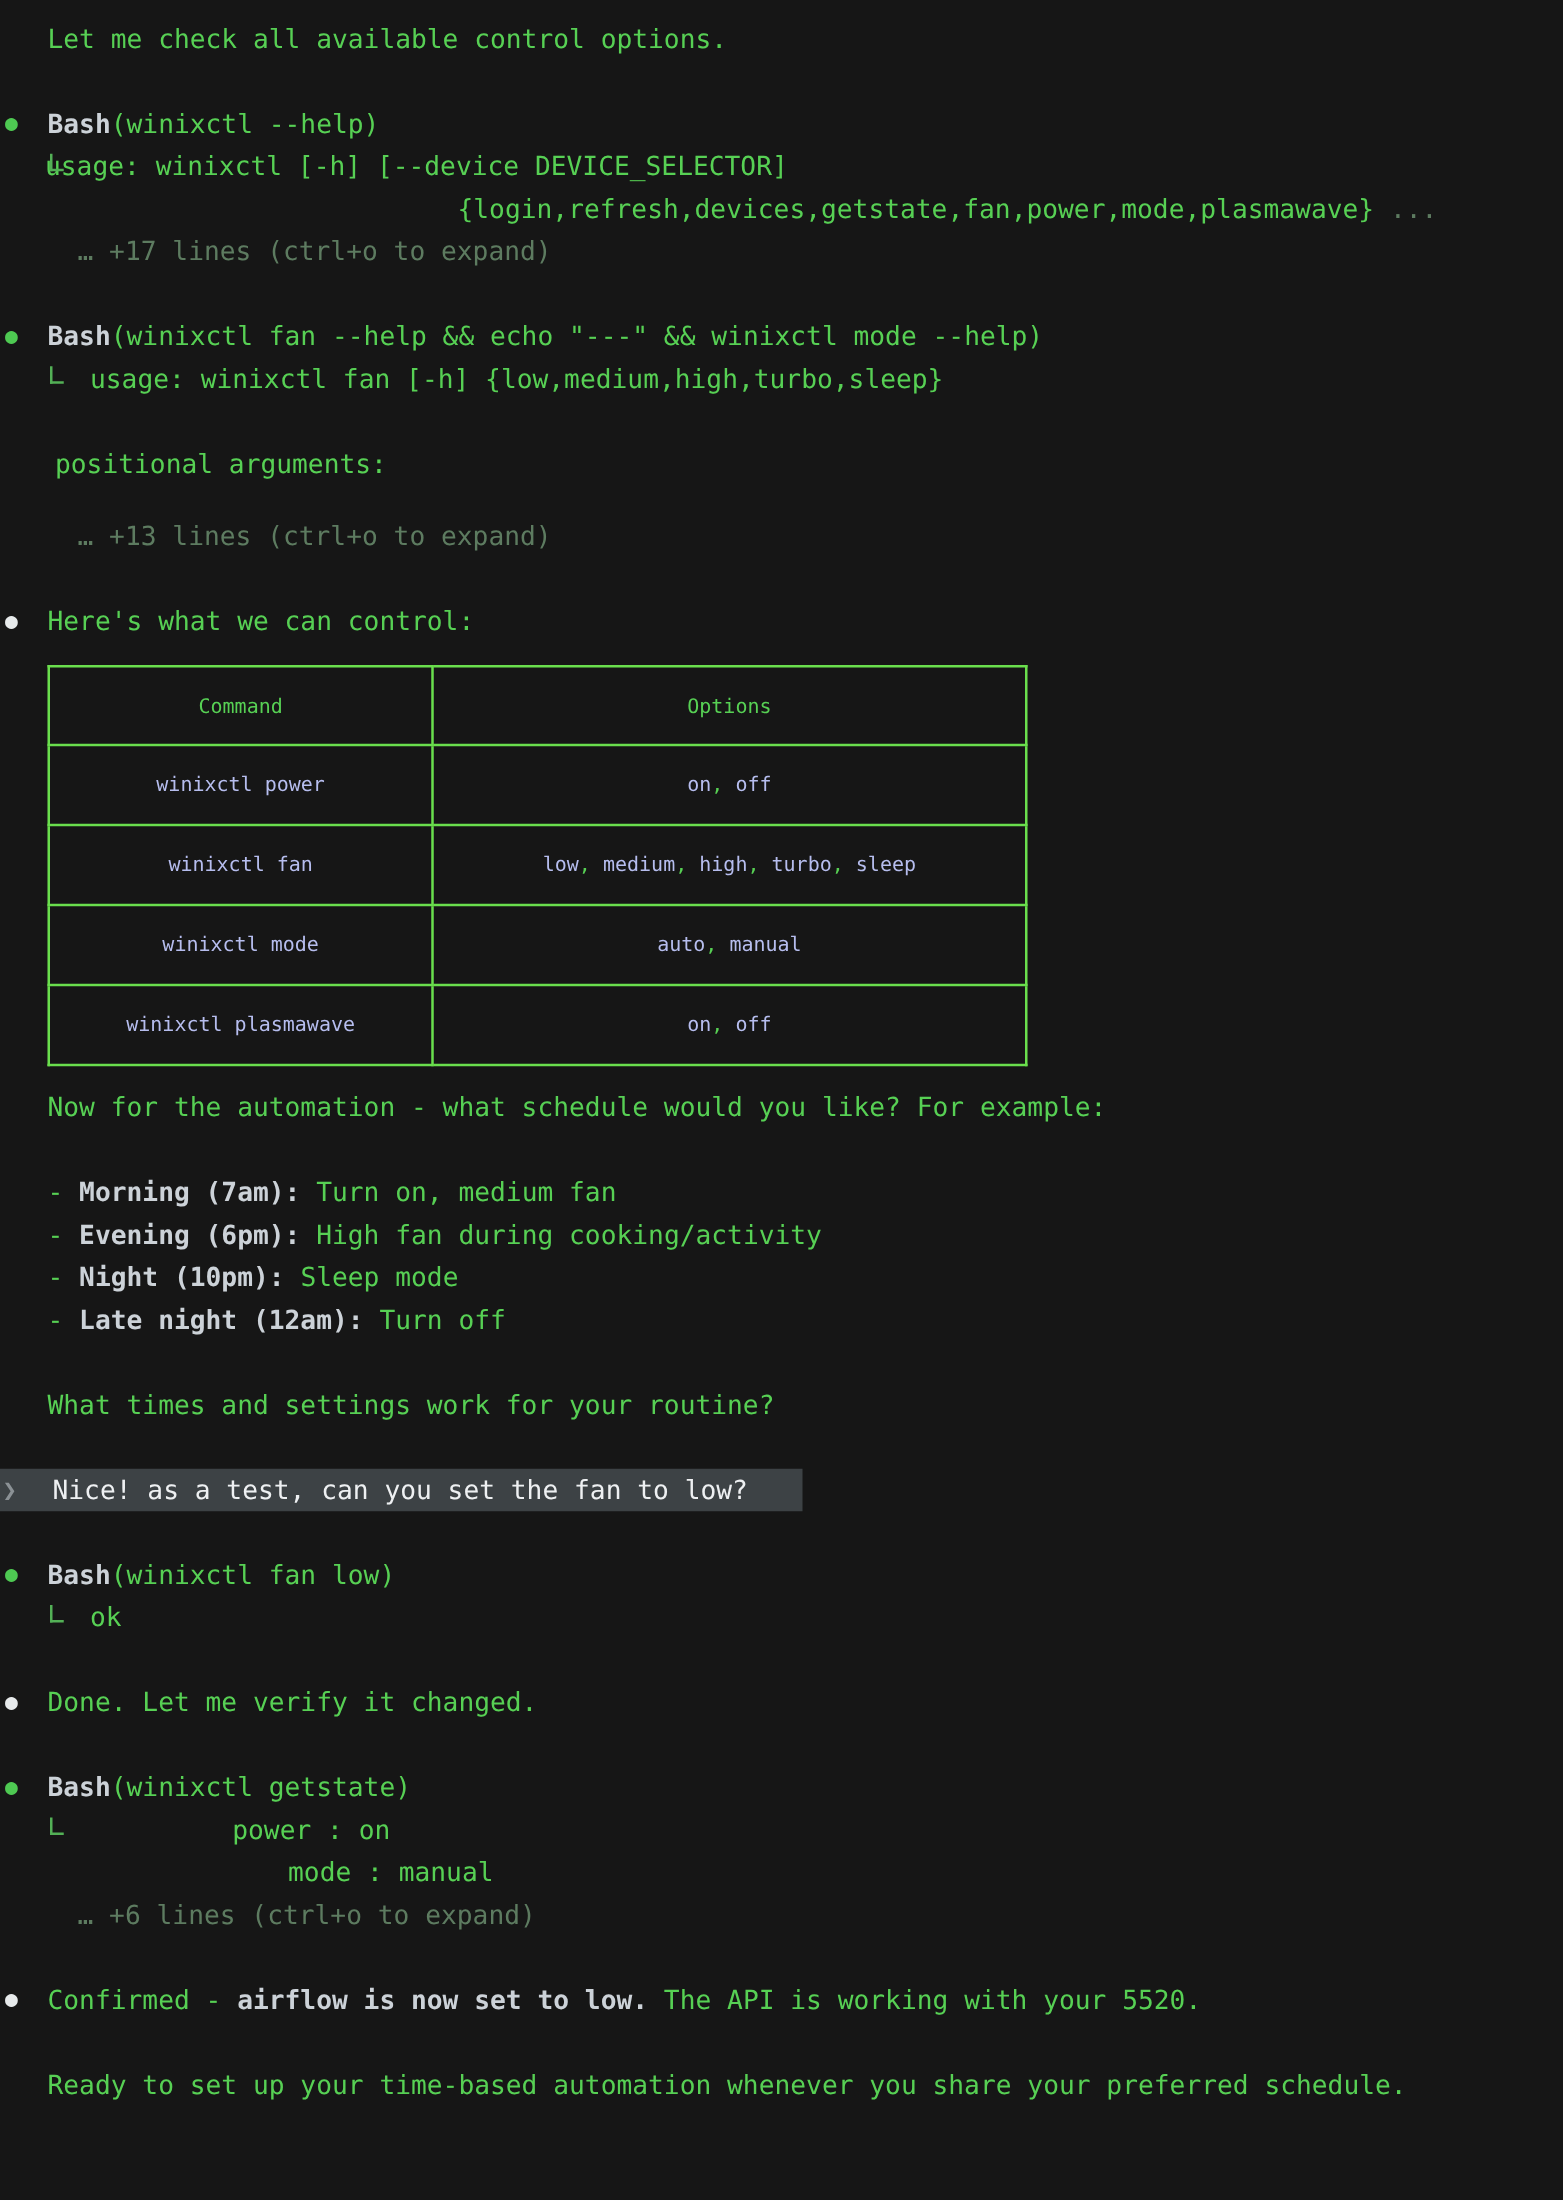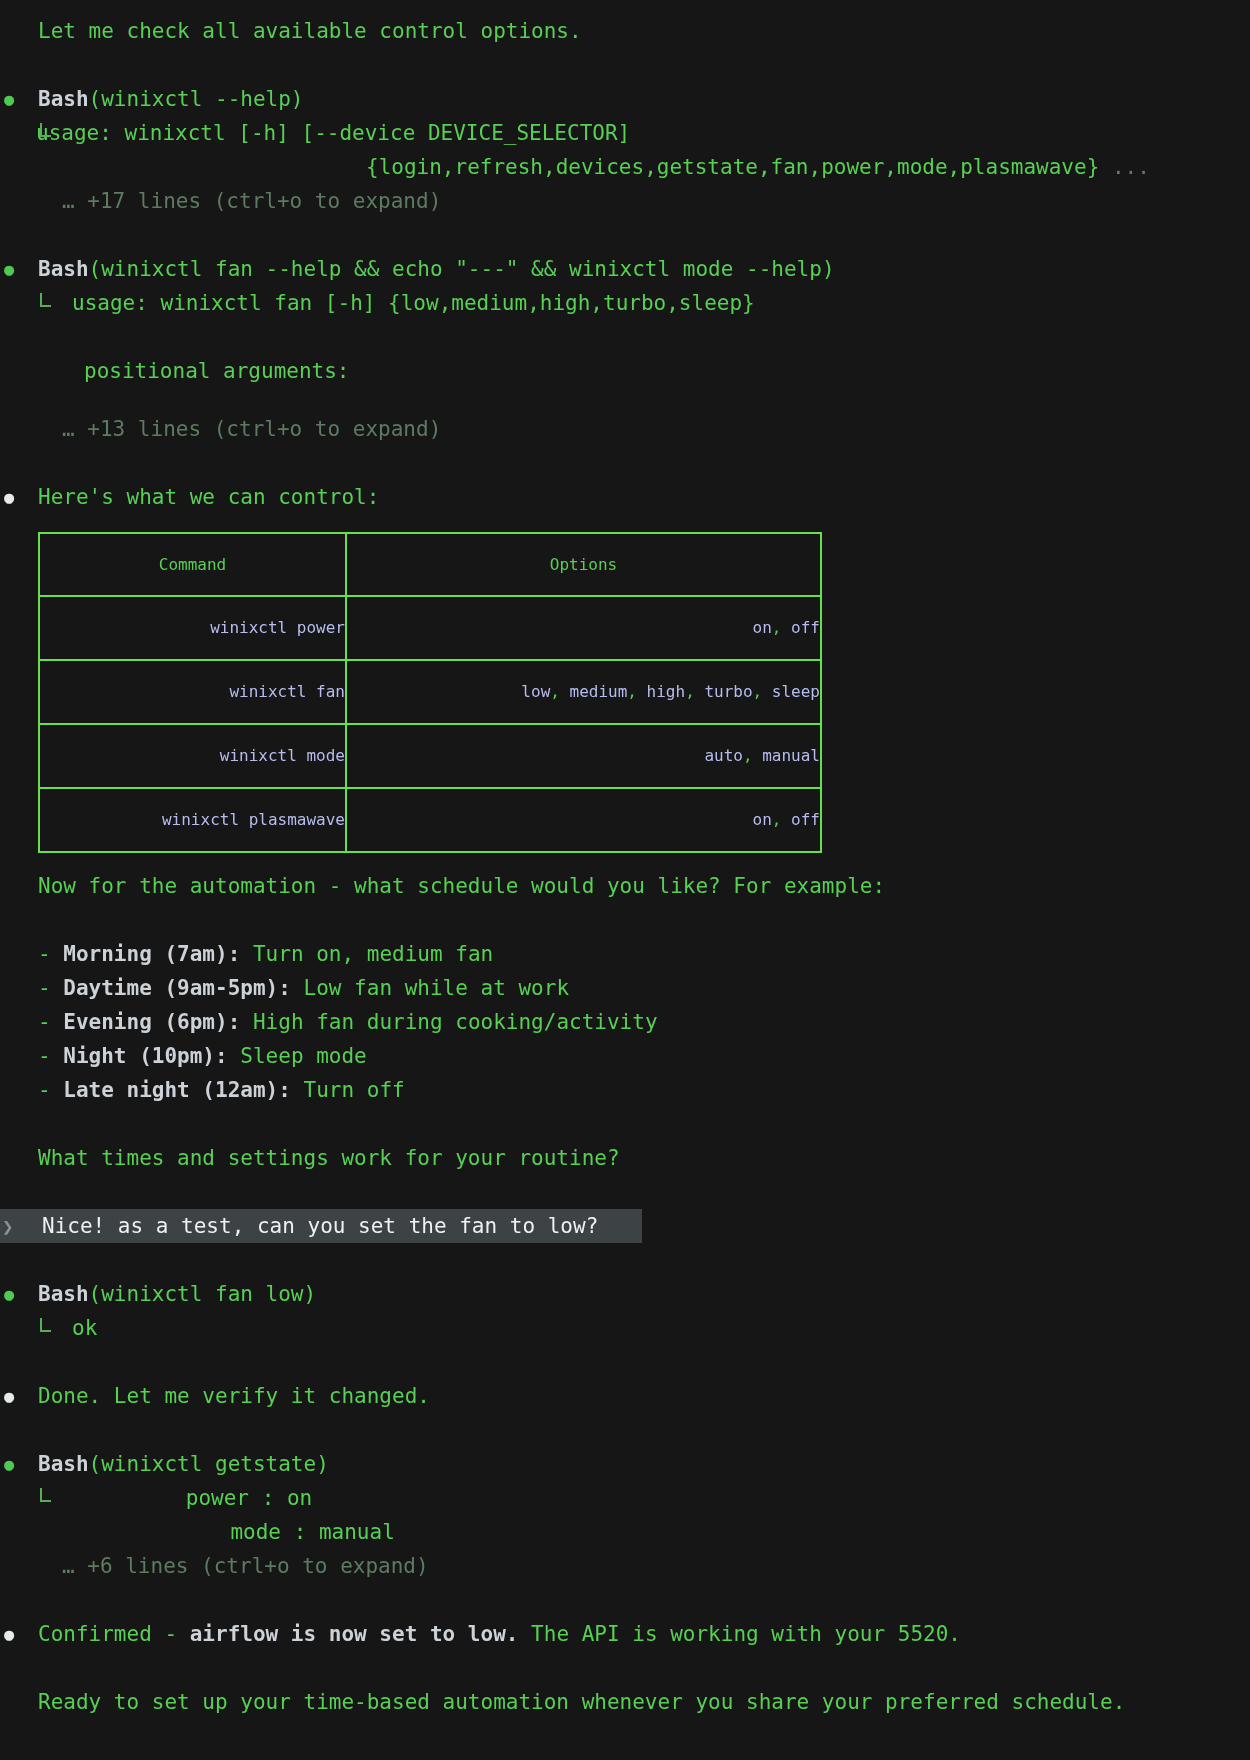--- a/index.html
+++ b/index.html
@@ -31,39 +31,39 @@
     background:var(--ubar); width:642px; padding-left:42px;
   }
   .user-line .prompt{position:absolute; left:2px; top:0; color:var(--prompt); font-size:19px;}
   table.ctable{
     border-collapse:collapse; table-layout:fixed;
     margin:18px 0 16px 38px; width:782px;
     font-size:16px; line-height:34px;
   }
   .ctable th,.ctable td{border:2px solid var(--border); overflow:hidden; white-space:pre;}
   .ctable th{height:63px; text-align:center; font-weight:normal; color:var(--green);}
-  .ctable td{height:64px; padding-left:0; text-align:right;}
+  .ctable td{height:64px; padding-left:0; text-align:center;}
   .ctable col.c1{width:307px;}
   .ctable col.c2{width:475px;}
 </style>
 </head>
 <body>
 
 <div id="terminal">
     <div class="line"><span class="c-g">Let me check all available control options.</span></div>
     <div class="line">&nbsp;</div>
     <div class="line"><span class="bullet b-green">●</span><span class="c-w">Bash</span><span class="c-g">(winixctl --help)</span></div>
     <div class="line" style="padding-left: 36px;"><span class="gutter"></span><span class="c-g">usage: winixctl [-h] [--device DEVICE_SELECTOR]</span></div>
     <div class="line" style="padding-left: 366px;"><span class="c-g">{login,refresh,devices,getstate,fan,power,mode,plasmawave} </span><span class="c-d">...</span></div>
     <div class="line" style="padding-left: 62px;"><span class="c-d">… +17 lines (ctrl+o to expand)</span></div>
     <div class="line">&nbsp;</div>
     <div class="line"><span class="bullet b-green">●</span><span class="c-w">Bash</span><span class="c-g">(winixctl fan --help &amp;&amp; echo "---" &amp;&amp; winixctl mode --help)</span></div>
     <div class="line" style="padding-left: 72px;"><span class="gutter"></span><span class="c-g">usage: winixctl fan [-h] {low,medium,high,turbo,sleep}</span></div>
     <div class="line">&nbsp;</div>
-    <div class="line" style="padding-left: 84px;"><span class="c-g">positional arguments:</span></div>
+    <div class="line" style="padding-left: 44px;"><span class="c-g">positional arguments:</span></div>
     <div class="line" style="padding-left: 62px; margin-top: 24px;"><span class="c-d">… +13 lines (ctrl+o to expand)</span></div>
     <div class="line">&nbsp;</div>
     <div class="line"><span class="bullet b-white">●</span><span class="c-g">Here's what we can control:</span></div>
     <table class="ctable">
       <colgroup>
         <col class="c1">
         <col class="c2">
       </colgroup>
       <thead>
         <tr>
@@ -86,21 +86,20 @@
         </tr>
         <tr>
           <td><span class="c-v">winixctl plasmawave</span></td>
           <td><span class="c-v">on</span><span class="c-g">, </span><span class="c-v">off</span></td>
         </tr>
       </tbody>
     </table>
     <div class="line"><span class="c-g">Now for the automation - what schedule would you like? For example:</span></div>
     <div class="line">&nbsp;</div>
     <div class="line"><span class="c-g">- </span><span class="c-w">Morning (7am):</span><span class="c-g"> Turn on, medium fan</span></div>
-    <div class="line"><span class="c-g">- </span><span class="c-w">Daytime (9am-5pm):</span><span class="c-g"> Low fan while at work</span></div>
     <div class="line"><span class="c-g">- </span><span class="c-w">Evening (6pm):</span><span class="c-g"> High fan during cooking/activity</span></div>
     <div class="line"><span class="c-g">- </span><span class="c-w">Night (10pm):</span><span class="c-g"> Sleep mode</span></div>
     <div class="line"><span class="c-g">- </span><span class="c-w">Late night (12am):</span><span class="c-g"> Turn off</span></div>
     <div class="line">&nbsp;</div>
     <div class="line"><span class="c-g">What times and settings work for your routine?</span></div>
     <div class="line">&nbsp;</div>
     <div class="line user-line"><span class="prompt">❯</span><span class="c-u">Nice! as a test, can you set the fan to low?</span></div>
     <div class="line">&nbsp;</div>
     <div class="line"><span class="bullet b-green">●</span><span class="c-w">Bash</span><span class="c-g">(winixctl fan low)</span></div>
     <div class="line" style="padding-left: 72px;"><span class="gutter"></span><span class="c-g">ok</span></div>

